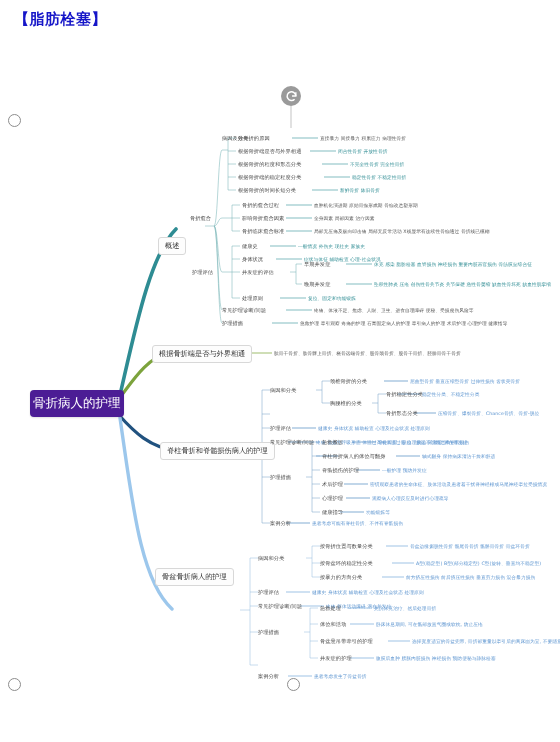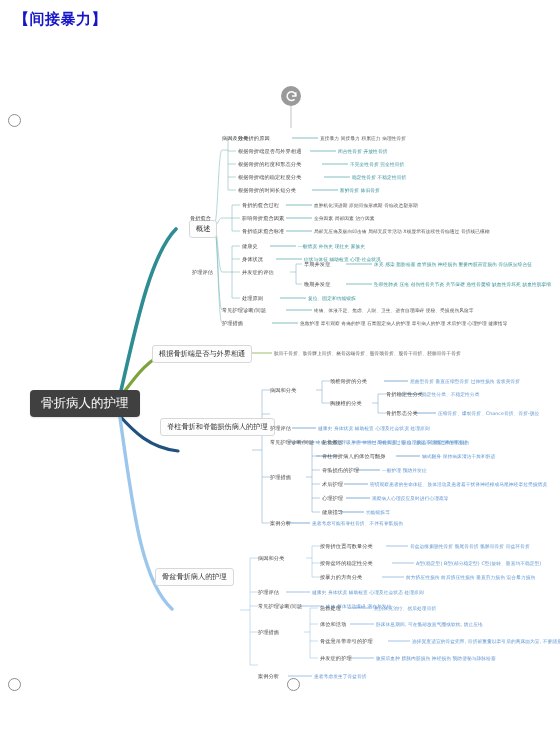--- a/index.html
+++ b/index.html
@@ -25,46 +25,46 @@
 
   .rooticon { position: absolute; left: 281px; top: 86px; width: 20px; height: 20px;
               border-radius: 50%; background: #9a9a9a; display: flex;
               align-items: center; justify-content: center; }
   .rooticon svg { display:block; }
 
   .node { position: absolute; white-space: nowrap; }
 
   .central {
     left: 30px; top: 390px;
-    background: #404040; color: #ffffff;
-    font-size: 12.5px; padding: 5px 11px; border-radius: 4px;
+    background: #4c1d95; color: #ffffff;
+    font-size: 12.5px; padding: 5px 3px; border-radius: 4px;
     box-shadow: 0 1px 2px rgba(0,0,0,.12);
   }
 
   .branch {
     background: #fdfdfd; border: 1px solid #d8d8d8; border-radius: 3px;
     font-size: 7.2px; color: #343434; padding: 3px 6px;
   }
-  .branch.b1 { left: 158px; top: 220px; margin-left: 31px; }
+  .branch.b1 { left: 158px; top: 237px; }
   .branch.b2 { left: 152px; top: 345px; }
-  .branch.b3 { left: 160px; top: 418px; text-align: center; }
+  .branch.b3 { left: 160px; top: 442px; text-align: center; }
   .branch.b4 { left: 155px; top: 568px; }
 
   .lab   { font-size: 5.2px; color: #4a4a4a; letter-spacing: .1px; }
   .leaf  { font-size: 4.7px; color: #555; letter-spacing: .1px; }
 
   .t-teal  { color: #2e8c93; }
   .t-sky   { color: #5a93cf; }
 </style>
 </head>
 <body>
 
 <div id="stage">
 
-  <div id="title">【间接暴力】</div>
+  <div id="title">【脂肪栓塞】</div>
 
   <div class="handle" style="left:8px;  top:114px;"></div>
   <div class="handle" style="left:8px;  top:678px;"></div>
   <div class="handle" style="left:287px;top:678px;"></div>
 
   <div class="rooticon">
     <svg width="13" height="13" viewBox="0 0 24 24">
       <path d="M20 11a8 8 0 1 0-2.3 6" fill="none" stroke="#fff" stroke-width="2.6"></path>
       <path d="M20 4v7h-7" fill="none" stroke="#fff" stroke-width="2.6"></path>
     </svg>

